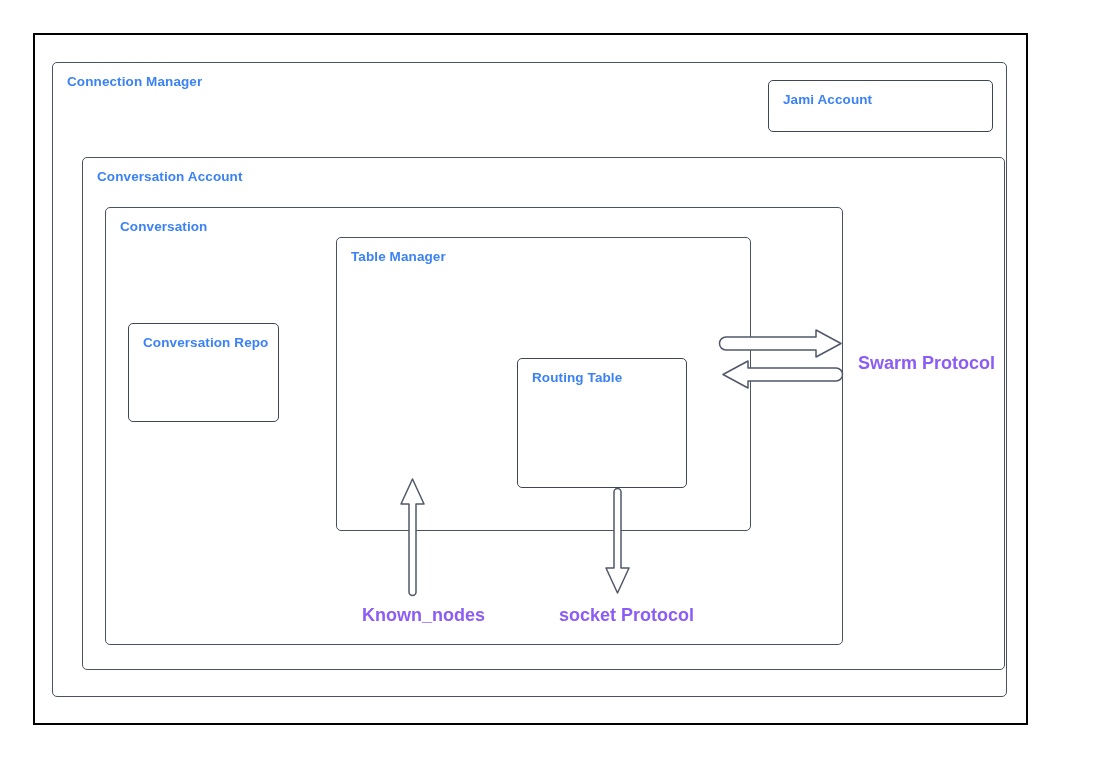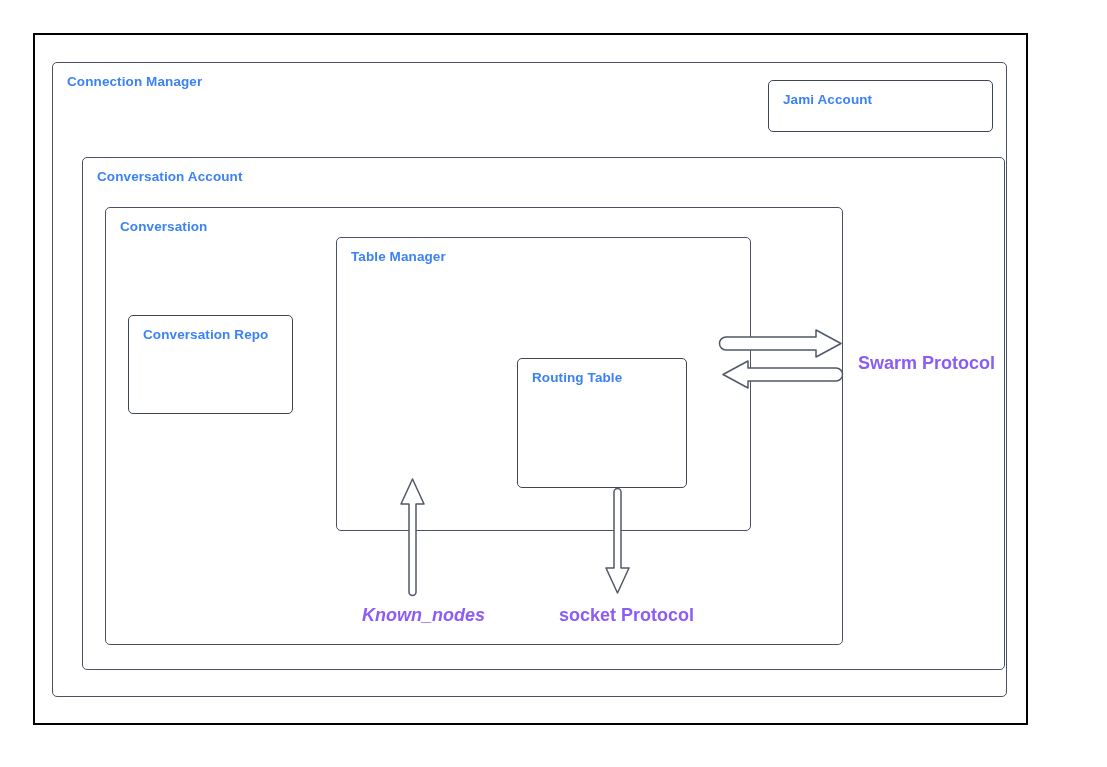--- a/index.html
+++ b/index.html
@@ -58,33 +58,33 @@
   }
 
   
   #connection-manager { left: 52px;  top: 62px;  width: 955px; height: 635px; }
   #conversation-module{ left: 82px;  top: 157px; width: 923px; height: 513px; }
   #conversation       { left: 105px; top: 207px; width: 738px; height: 438px; }
   #swarm-manager      { left: 336px; top: 237px; width: 415px; height: 294px; }
 
   
   #jami-account       { left: 768px; top: 80px;  width: 225px; height: 52px; text-align: center; }
-  #conversation-repo  { left: 128px; top: 315px; width: 165px; height: 99px; padding-left: 28px; }
+  #conversation-repo  { left: 128px; top: 323px; width: 151px; height: 99px; padding-left: 28px; }
   #routing-table      { left: 517px; top: 314px; width: 170px; height: 130px; margin-top: 44px; }
 
   
   .free-label {
     position: absolute;
     font-size: 18px;
     font-weight: bold;
     color: #8b5cf6;
     white-space: nowrap;
   }
   #swarm-protocol-label { left: 858px; top: 353px; }
-  #known-nodes-label    { left: 362px; top: 605px; font-style: italic; }
+  #known-nodes-label    { left: 362px; top: 605px; }
   #socket-callback-label{ left: 559px; top: 605px; }
 
   
   #arrow-layer {
     position: absolute;
     left: 0;
     top: 0;
     width: 1107px;
     height: 767px;
     pointer-events: none;

